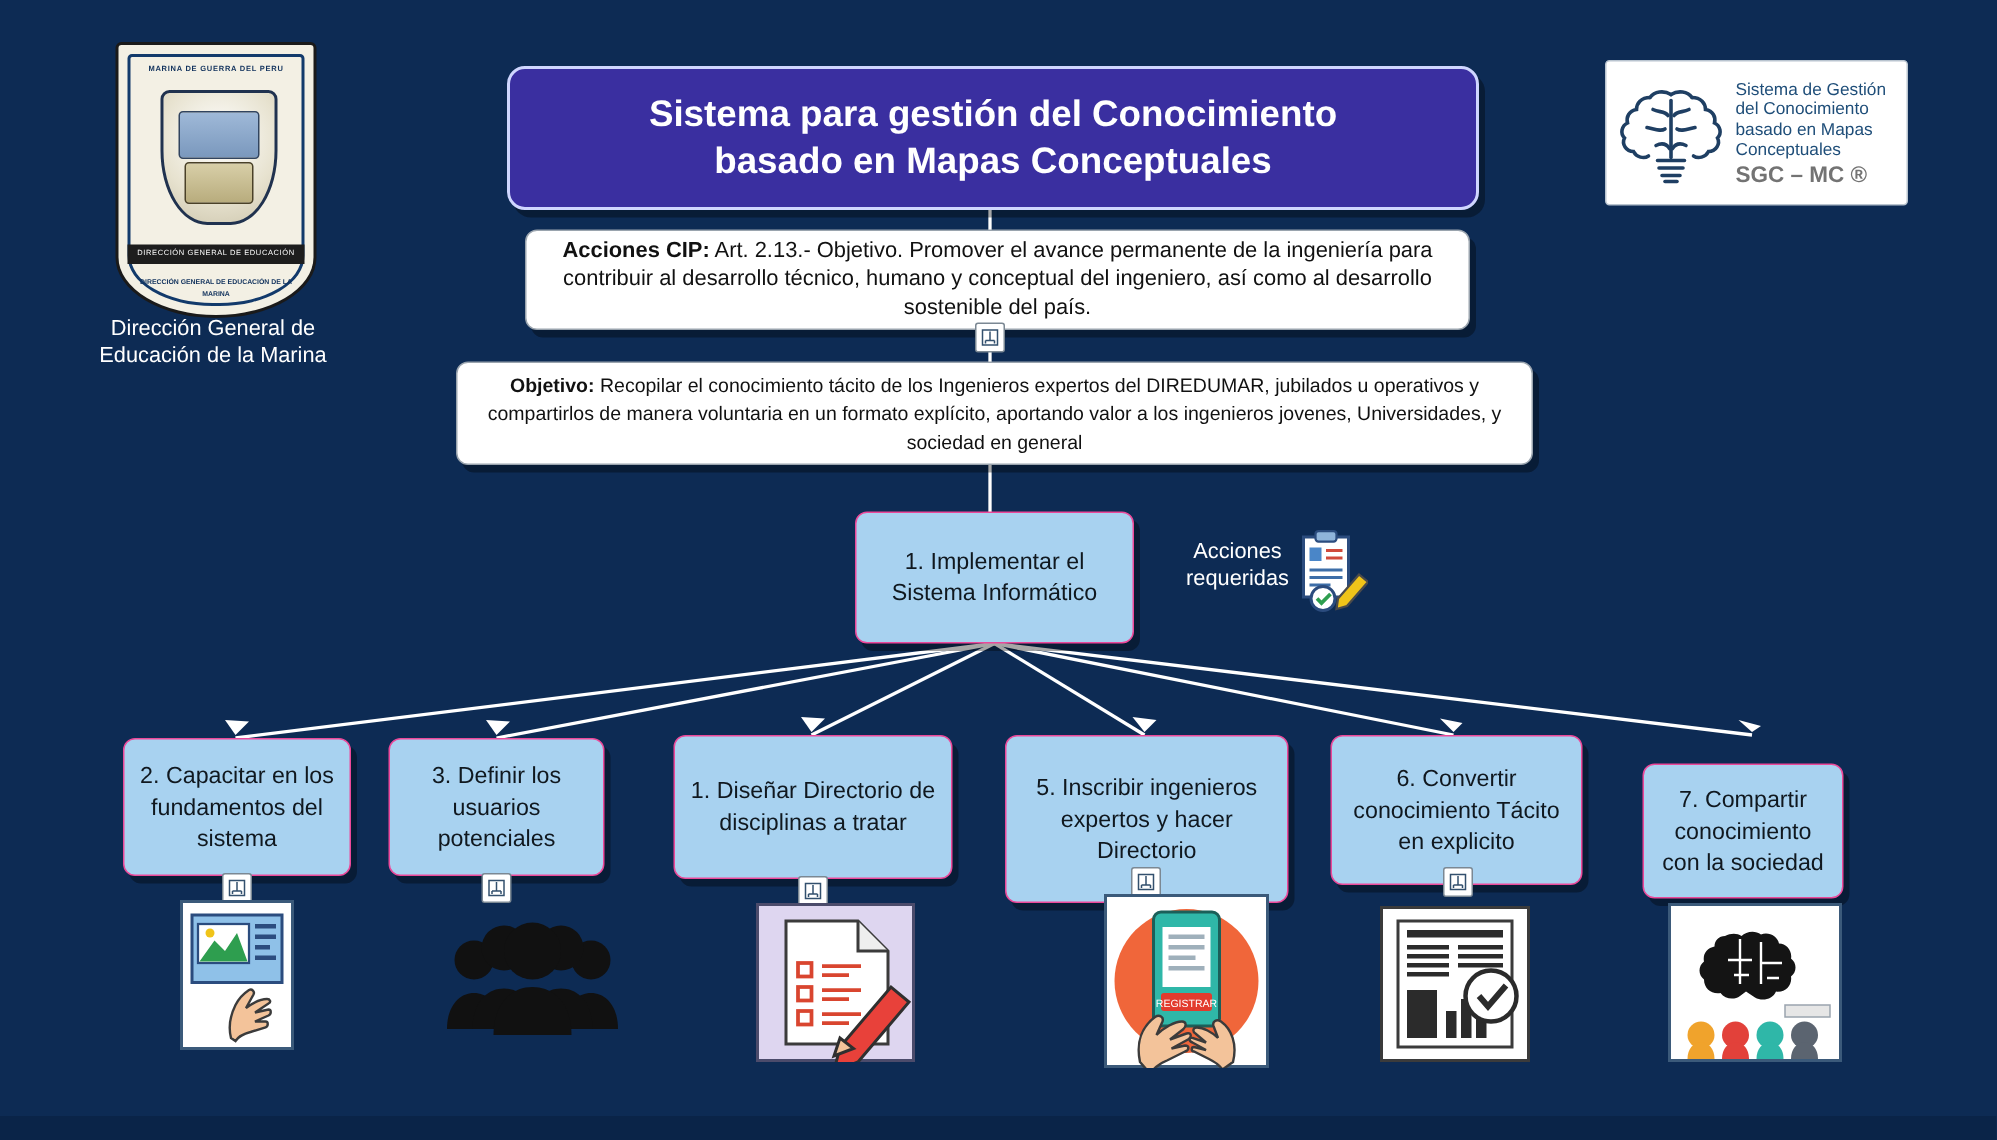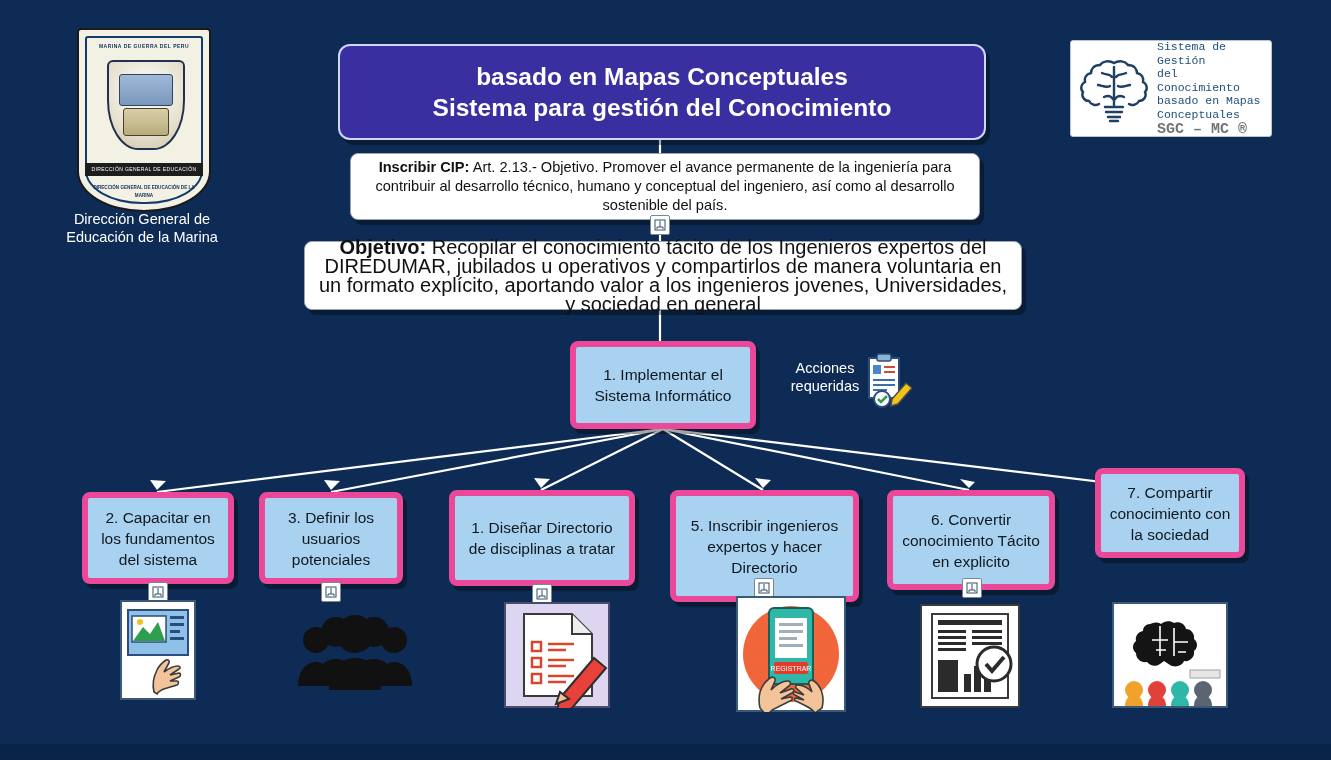--- a/index.html
+++ b/index.html
@@ -63,21 +63,21 @@
     color:#ffffff;font-size:14.5px;line-height:18px;
   }
 
   
   .logo{
     position:absolute;left:1070px;top:40px;width:200px;height:95px;
     background:#ffffff;border:1px solid #b9c4cf;border-radius:3px;
     display:flex;align-items:center;
   }
   .logo .brain{width:86px;height:86px;flex:0 0 86px;display:flex;align-items:center;justify-content:center;}
-  .logo .txt{font-size:11.5px;color:#1f4e79;line-height:13.5px;padding-right:6px;font-family:Liberation Mono, monospace;}
+  .logo .txt{font-size:11.5px;color:#1f4e79;line-height:13.5px;padding-right:6px;}
   .logo .txt .sgc{font-weight:bold;font-size:15px;color:#737373;display:block;margin-top:2px;}
 
   
   .title-box{
     left:338px;top:44px;width:648px;height:96px;
     background:#3a2fa0;
     border:2px solid #cfd6ff;
     border-radius:12px;
     box-shadow:4px 5px 0 rgba(0,0,0,.35);
     display:flex;align-items:center;justify-content:center;
@@ -86,38 +86,38 @@
 
   
   .wbox{
     background:#ffffff;border:1px solid #9aa4ae;border-radius:8px;
     box-shadow:4px 5px 0 rgba(0,0,0,.35);
     color:#111;text-align:center;
     display:flex;align-items:center;justify-content:center;
     padding:6px 12px;box-sizing:border-box;
   }
   .estatuto{left:350px;top:153px;width:630px;height:67px;font-size:14.6px;line-height:19px;}
-  .objetivo{left:304px;top:241px;width:718px;height:69px;font-size:20px;line-height:19px;}
+  .objetivo{left:304px;top:241px;width:718px;height:69px;font-size:13px;line-height:19px;}
 
   
   .bbox{
-    background:#a8d2f0;border:6px solid #ec4899;border-radius:8px;
+    background:#a8d2f0;border:1px solid #ec4899;border-radius:8px;
     box-shadow:4px 5px 0 rgba(0,0,0,.35);
     color:#10181f;text-align:center;
     display:flex;align-items:center;justify-content:center;
     padding:4px 8px;box-sizing:border-box;
     font-size:15.5px;line-height:21px;
   }
   .n1{left:570px;top:341px;width:186px;height:88px;}
   .n2{left:82px;top:492px;width:152px;height:92px;}
   .n3{left:259px;top:492px;width:144px;height:92px;}
   .n4{left:449px;top:490px;width:186px;height:96px;}
   .n5{left:670px;top:490px;width:189px;height:112px;}
   .n6{left:887px;top:490px;width:168px;height:100px;}
-  .n7{left:1095px;top:468px;width:150px;height:90px;}
+  .n7{left:1095px;top:509px;width:134px;height:90px;}
 
   .acciones{
     position:absolute;left:782px;top:359px;width:86px;
     color:#ffffff;font-size:14.5px;line-height:18px;text-align:center;
   }
 
   
   .cmapicon{
     position:absolute;width:18px;height:18px;background:#ffffff;
     border:1px solid #7b8893;border-radius:2px;
@@ -187,28 +187,28 @@
       <span>Sistema de Gestión</span><br>
       <span>del Conocimiento</span><br>
       <span>basado en Mapas</span><br>
       <span>Conceptuales</span>
       <span class="sgc">SGC – MC ®</span>
     </div>
   </div>
 
   <div class="node title-box">
     <div>
+      <div>Sistema para gestión del Conocimiento</div>
       <div>basado en Mapas Conceptuales</div>
-      <div>Sistema para gestión del Conocimiento</div>
     </div>
   </div>
 
   <div class="node wbox estatuto">
     <div>
-      <b>Inscribir CIP:</b><span> Art. 2.13.- Objetivo. Promover el avance permanente de la ingeniería para contribuir al desarrollo técnico, humano y conceptual del ingeniero, así como al desarrollo sostenible del país.</span>
+      <b>Acciones CIP:</b><span> Art. 2.13.- Objetivo. Promover el avance permanente de la ingeniería para contribuir al desarrollo técnico, humano y conceptual del ingeniero, así como al desarrollo sostenible del país.</span>
     </div>
   </div>
   <div class="cmapicon" style="left:650px;top:215px;">
     <svg width="12" height="12" viewBox="0 0 12 12">
         <rect x="1" y="1" width="10" height="10" fill="none" stroke="#33506e" stroke-width="1"></rect>
         <path d="M6 2v3M3 8h6M6 5v3M3 8v2M9 8v2" stroke="#33506e" stroke-width="1" fill="none"></path>
       </svg>
   </div>
 
   <div class="node wbox objetivo">

